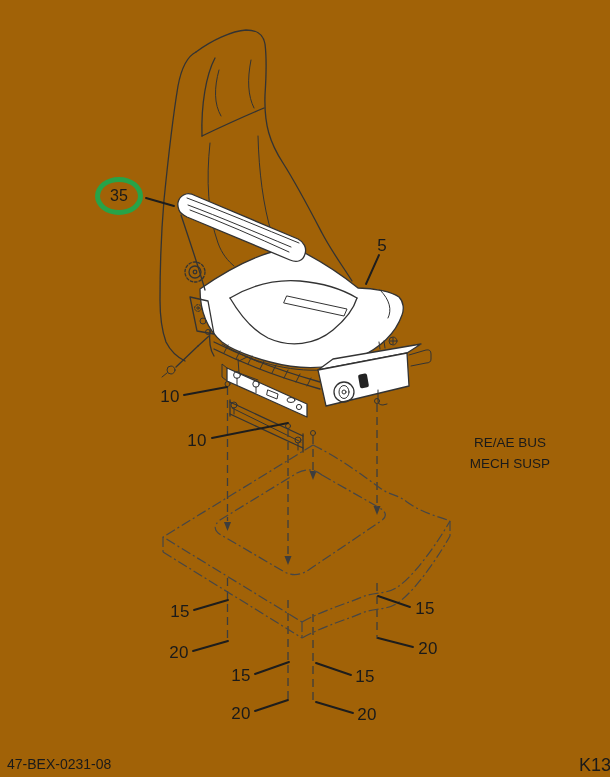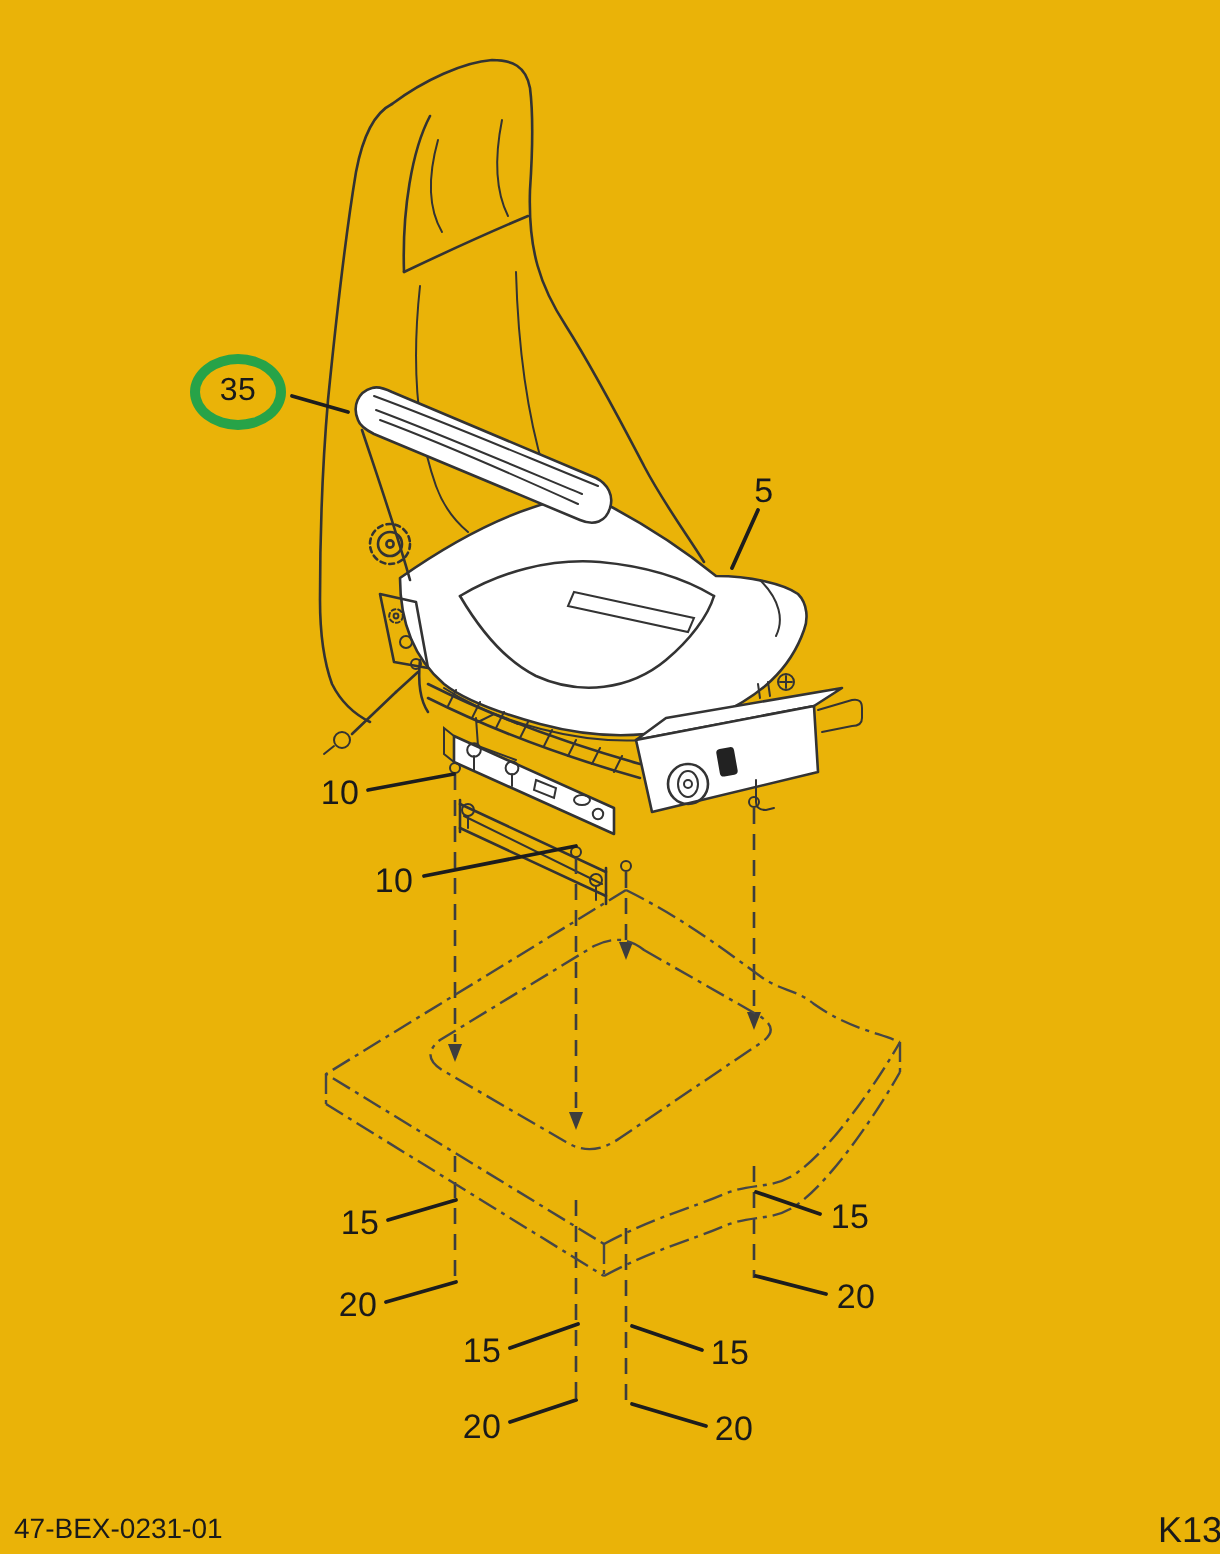--- a/index.html
+++ b/index.html
@@ -1,19 +1,19 @@
 <!DOCTYPE html>
 <html style="--highlight: #27a348; --line: #333333; --text: #1a1a1a;"><head>
 <meta charset="utf-8">
 <style>
   :root { --highlight:#27a348; --line:#333333; --text:#1a1a1a; }
   * { margin:0; padding:0; box-sizing:border-box; }
   body { background:#e8e8e8; font-family:"Liberation Sans", sans-serif; }
   .page {
-    position:relative; width:610px; height:777px; background:#eab308;
+    position:relative; width:610px; height:777px; background:#a16207;
     overflow:hidden; margin:0 auto;
   }
   .drawing { position:absolute; left:0; top:0; }
   .callout {
     position:absolute; transform:translate(-50%,-50%);
     font-size:17px; color:var(--text); white-space:nowrap;
     letter-spacing:0.2px;
   }
   .callout.circled {
     width:48px; height:38px; border:5px solid var(--highlight);
@@ -211,18 +211,20 @@
   <div class="callout" style="left:180px; top:612px;">15</div>
   <div class="callout" style="left:179px; top:653px;">20</div>
   <div class="callout" style="left:241px; top:676px;">15</div>
   <div class="callout" style="left:241px; top:714px;">20</div>
   <div class="callout" style="left:365px; top:677px;">15</div>
   <div class="callout" style="left:367px; top:715px;">20</div>
   <div class="callout" style="left:425px; top:609px;">15</div>
   <div class="callout" style="left:428px; top:649px;">20</div>
 
   <div class="note">
+    <div class="nl1">RE/AE BUS</div>
+    <div>MECH SUSP</div>
   </div>
 
-  <div class="footer-left">47-BEX-0231-01</div>
+  <div class="footer-left">47-BEX-0231-08</div>
   <div class="footer-right">K13</div>
 
 </div>
 
 </body></html>

